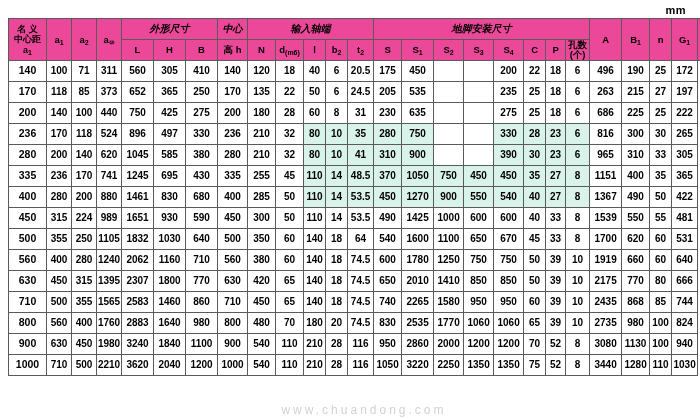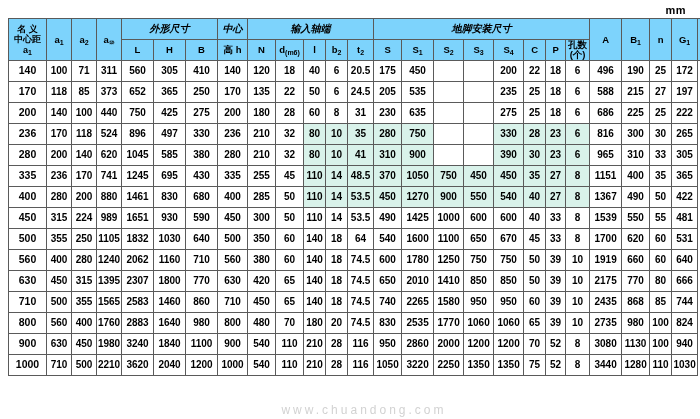--- a/index.html
+++ b/index.html
@@ -28,21 +28,21 @@
     text-align:center;
     vertical-align:middle;
     padding:0;
     height:20px;
     line-height:1.05;
     font-weight:bold;
     white-space:nowrap;
     overflow:hidden;
   }
   thead th{
-    background:#7dd3fc;
+    background:#ec4899;
     font-size:9.5px;
     font-weight:bold;
   }
   .grp{ font-size:10px;font-style:italic; }
   .hdr-left{ line-height:1.15; font-size:9px;}
   .hdr-left .l1{display:block;}
   tbody td{ font-size:10px; }
   tbody tr td:first-child{ font-size:10.5px; }
   .hl{ background:#d9f2ea; }
   .blank{ background:#ffffff; }
@@ -189,21 +189,21 @@
           <td>6</td>
           <td>24.5</td>
           <td>205</td>
           <td>535</td>
           <td class="blank"></td>
           <td class="blank"></td>
           <td>235</td>
           <td>25</td>
           <td>18</td>
           <td>6</td>
-          <td>588</td>
+          <td>263</td>
           <td>215</td>
           <td>27</td>
           <td>197</td>
         </tr>
         <tr>
           <td>200</td>
           <td>140</td>
           <td>100</td>
           <td>440</td>
           <td>750</td>

